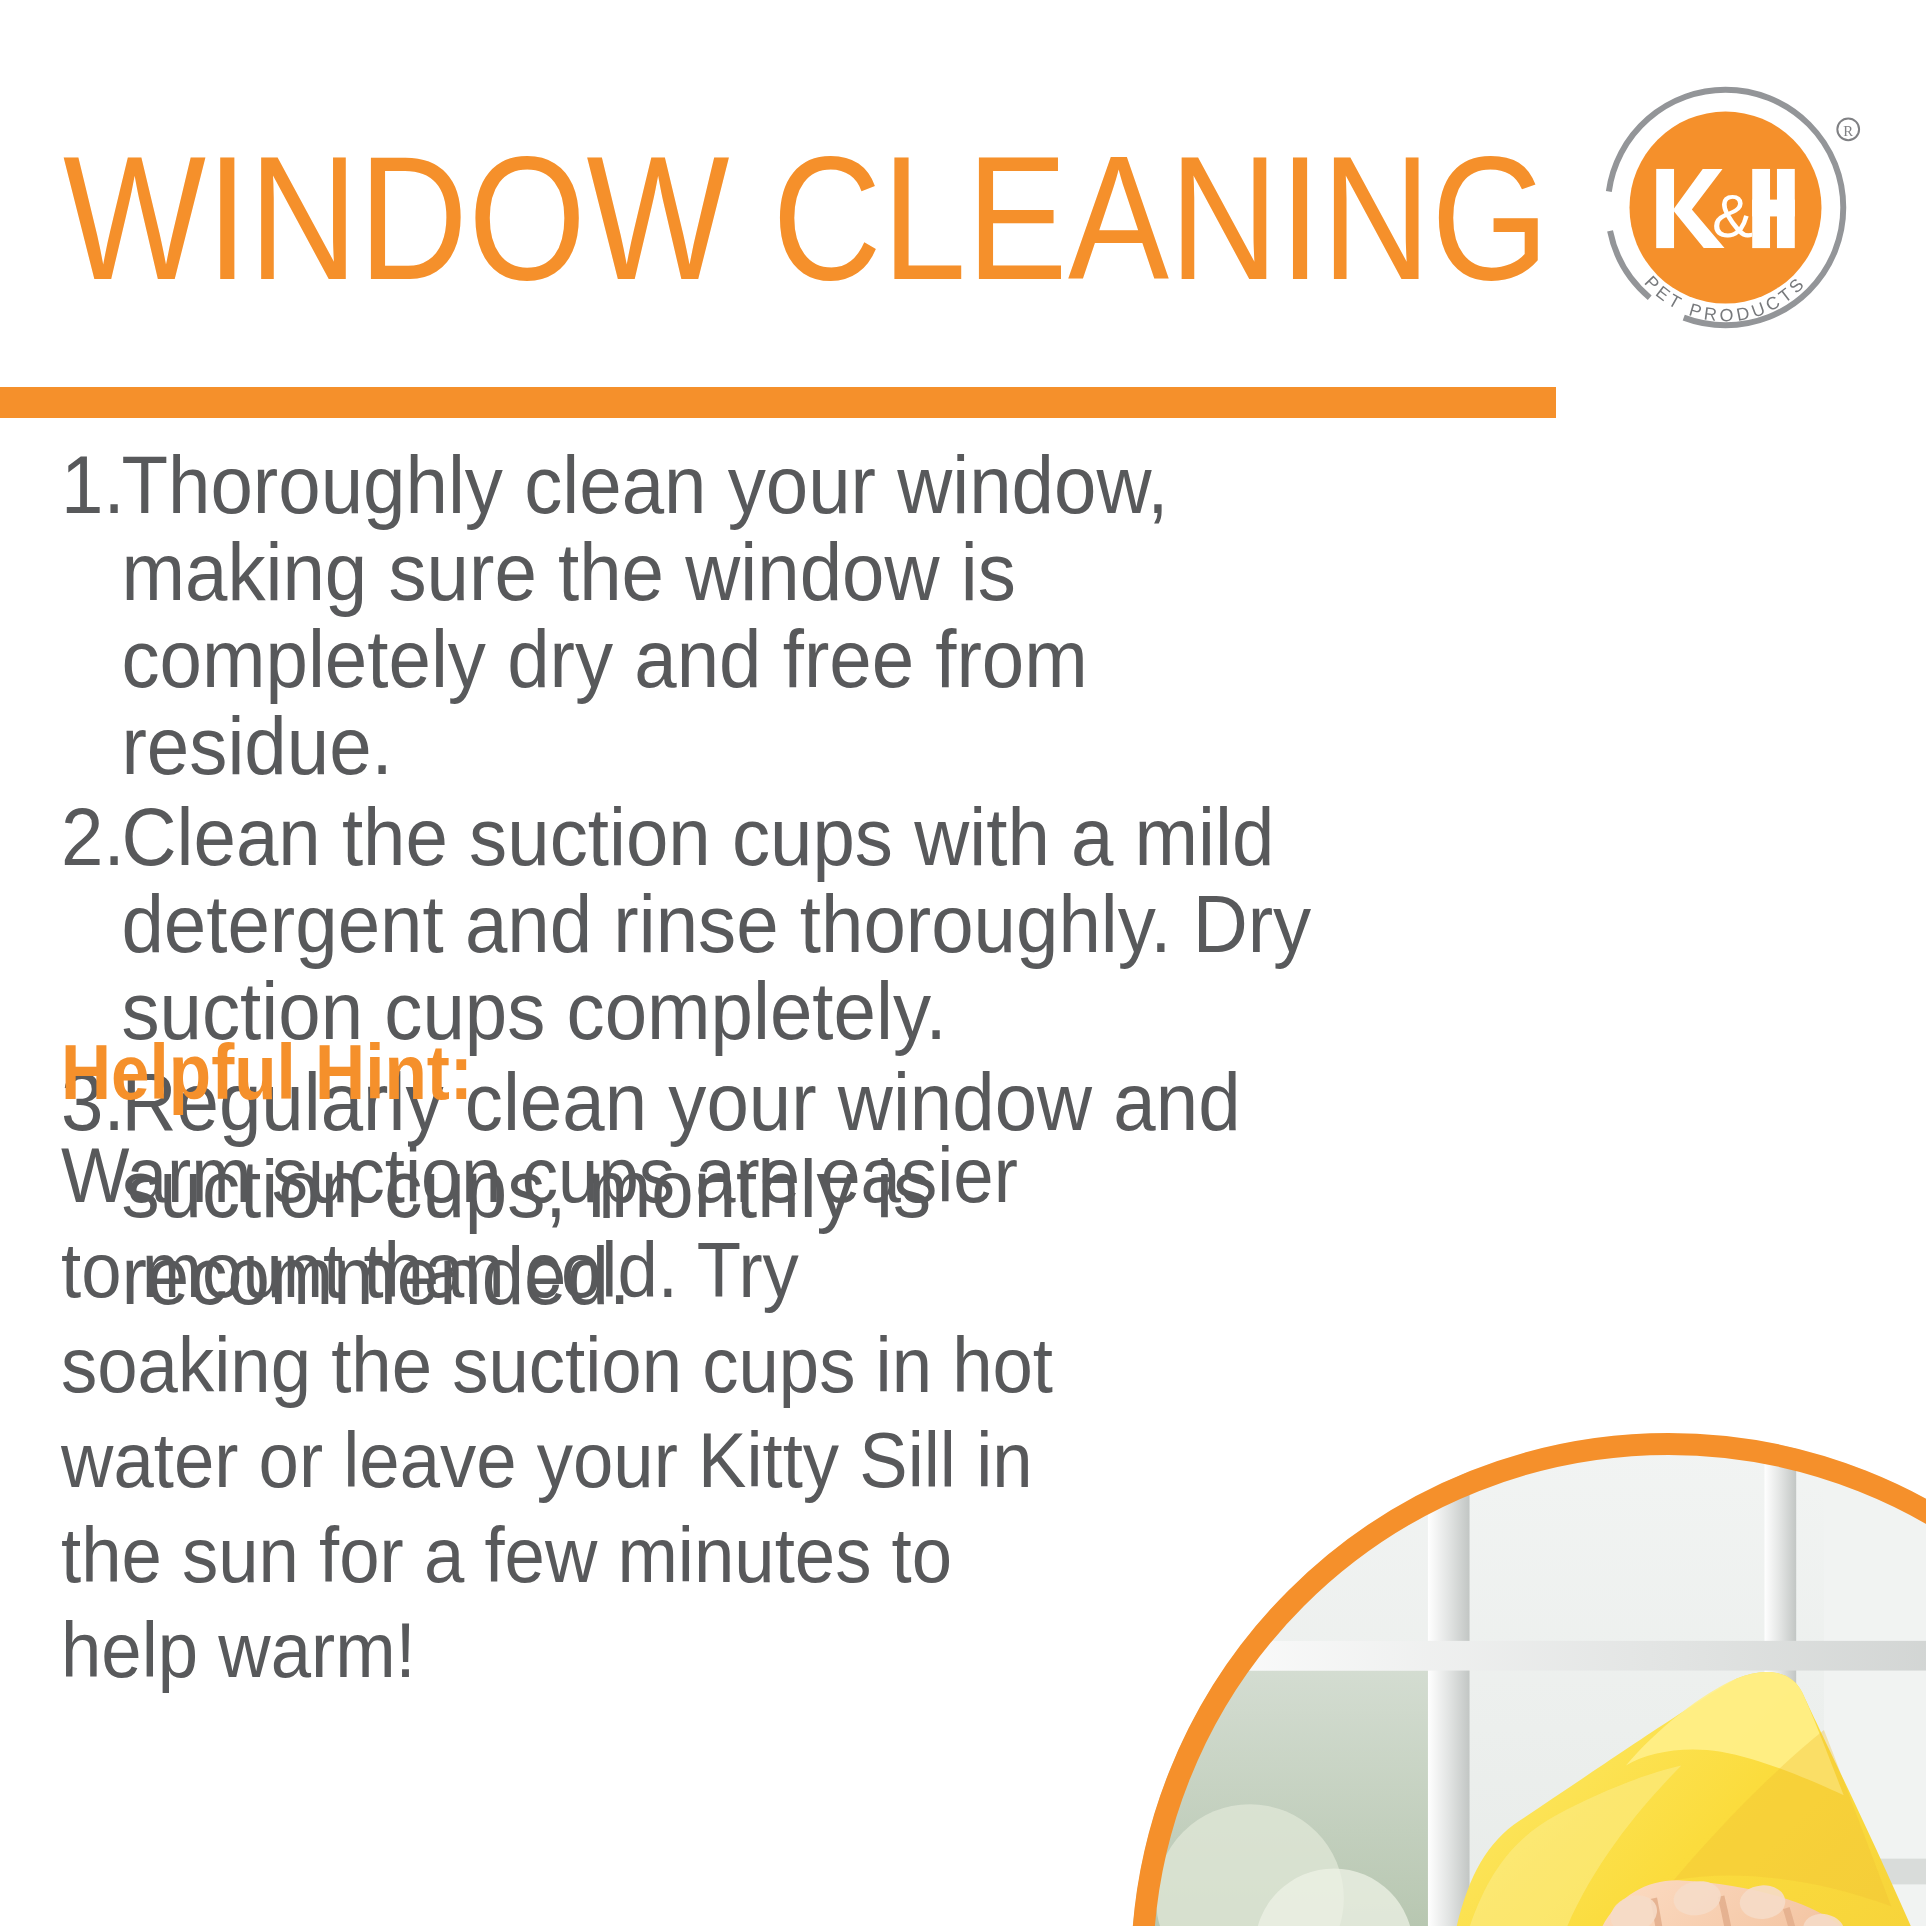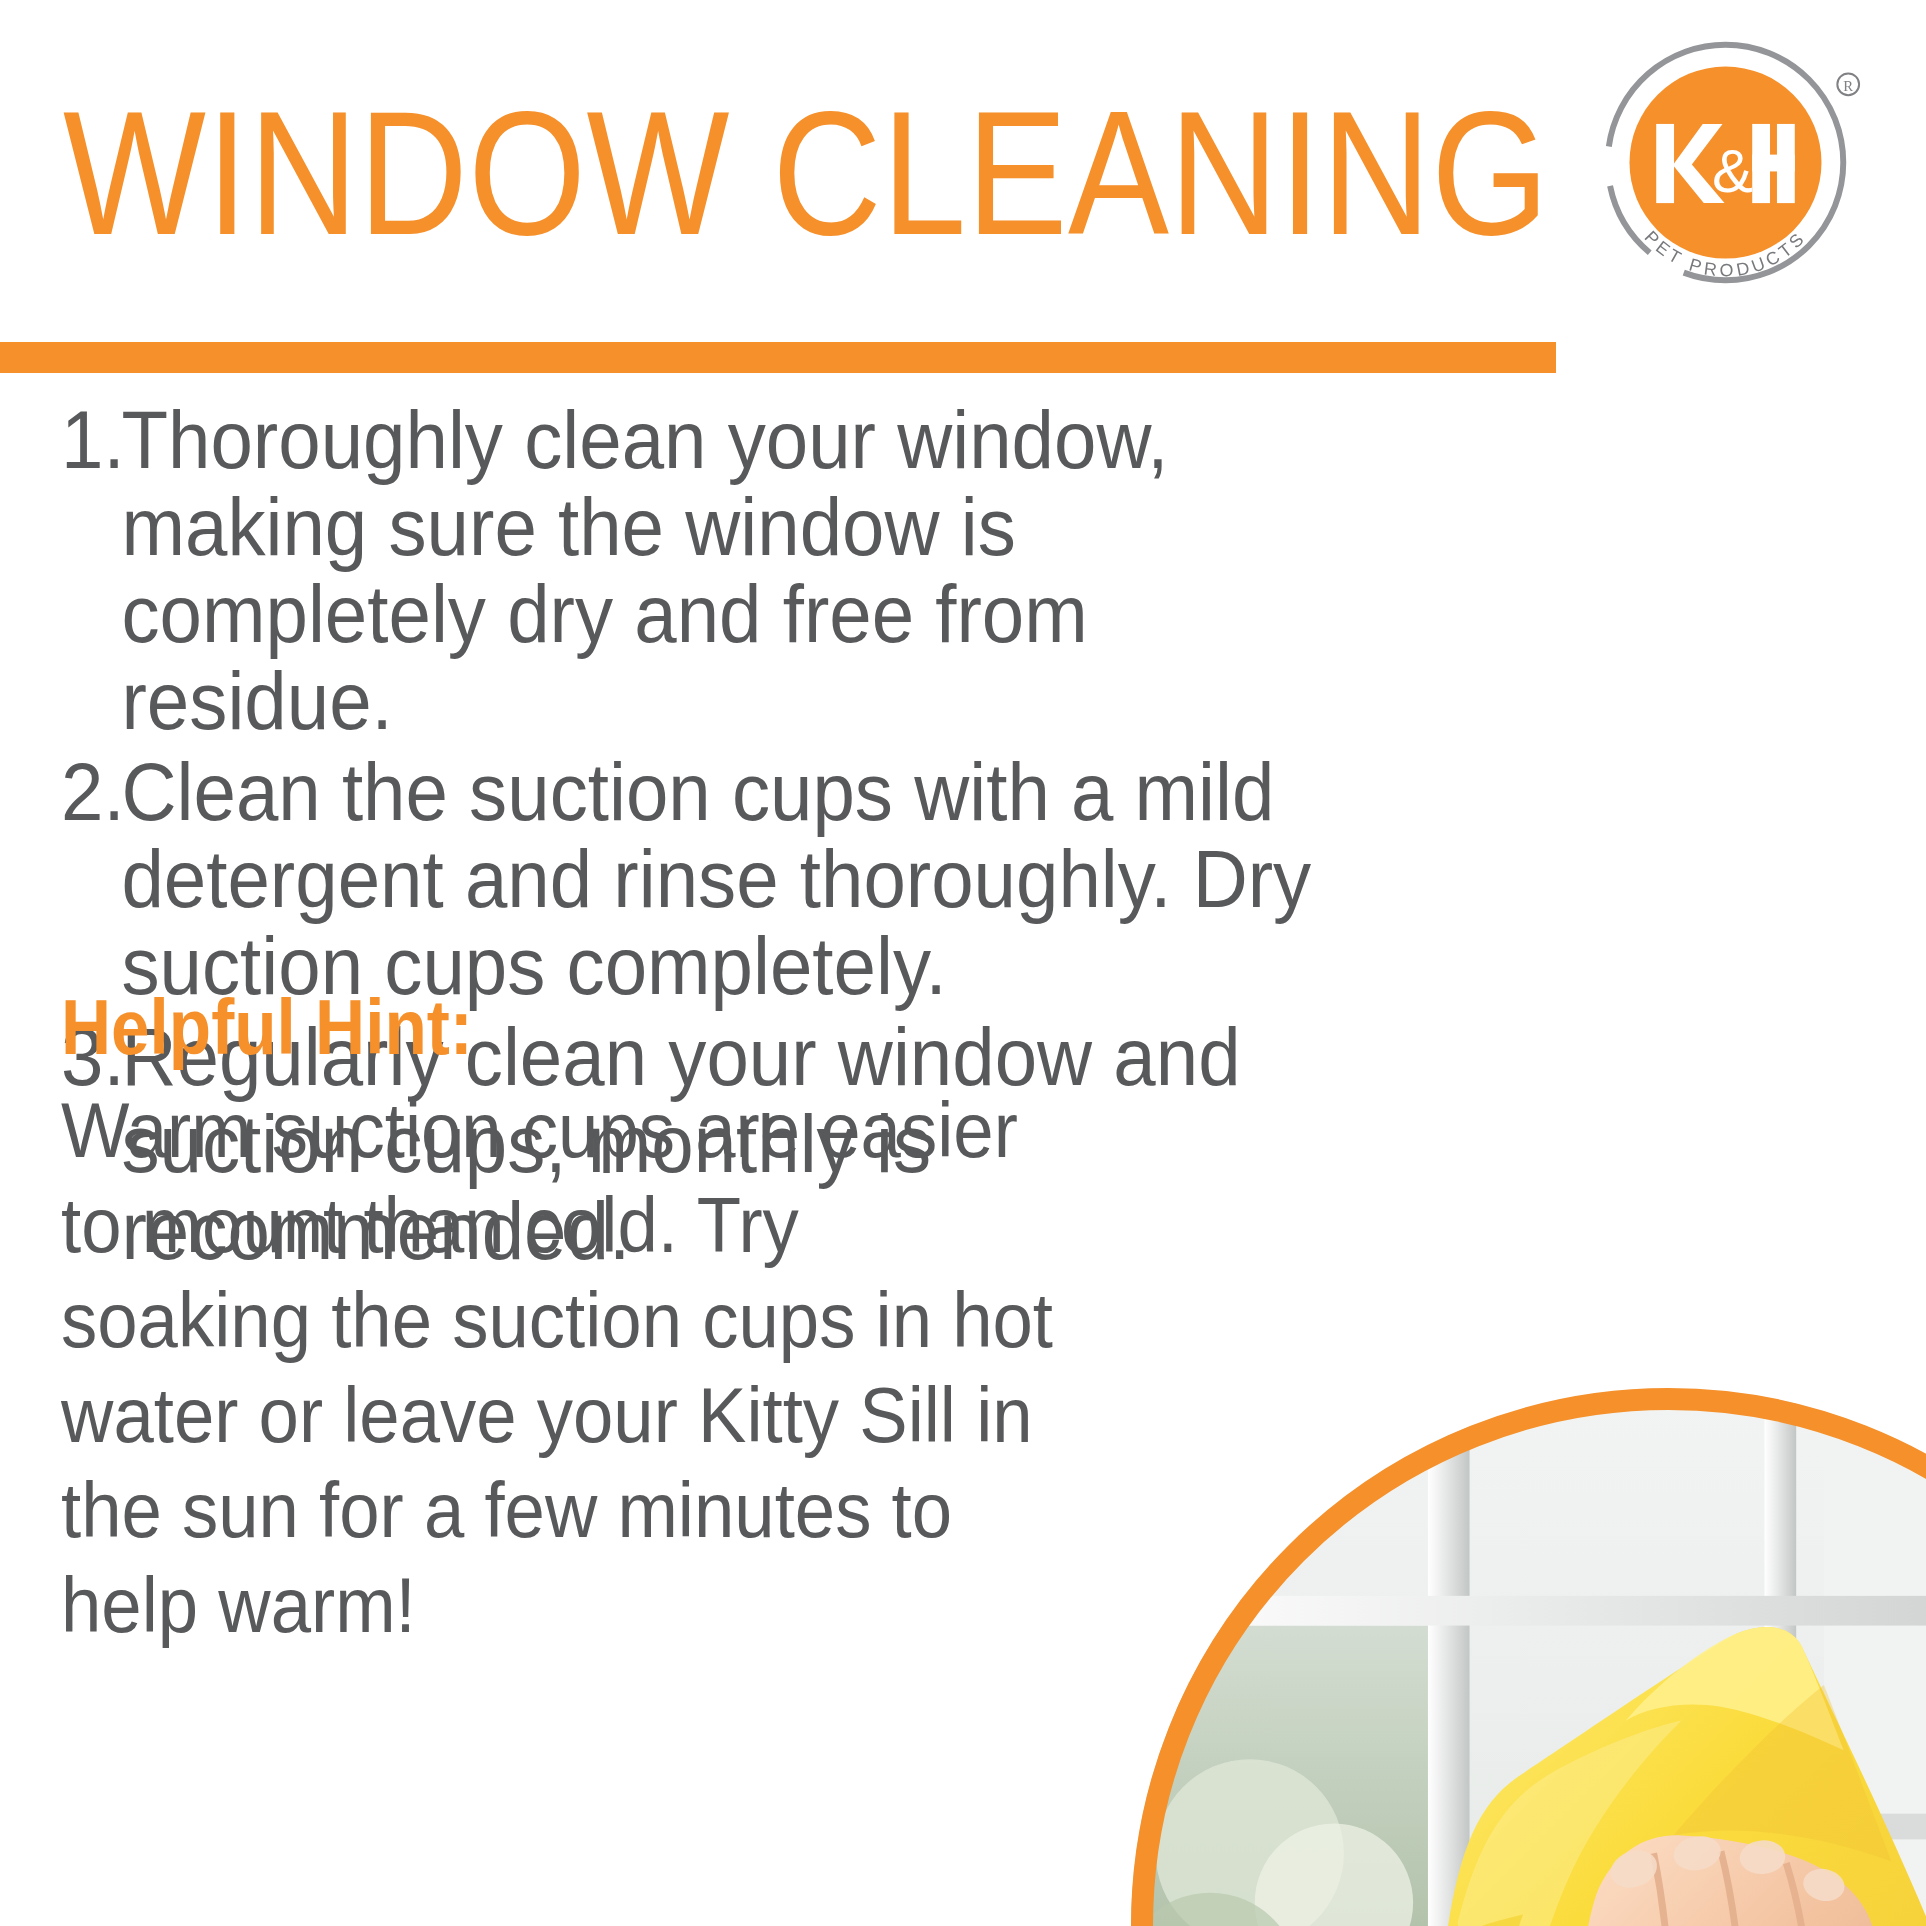--- a/index.html
+++ b/index.html
@@ -13,20 +13,21 @@
     position: relative;
     overflow: hidden;
     font-family: "Liberation Sans", sans-serif;
     -webkit-font-smoothing: antialiased;
   }
 
   .page {
     position: absolute;
     inset: 0;
     background: #ffffff;
+    margin-top: 45px;
   }
 
   
   .header {
     position: absolute;
     left: 0; top: 0;
     width: 1927px;
     height: 342px;
   }
   .page-title {

